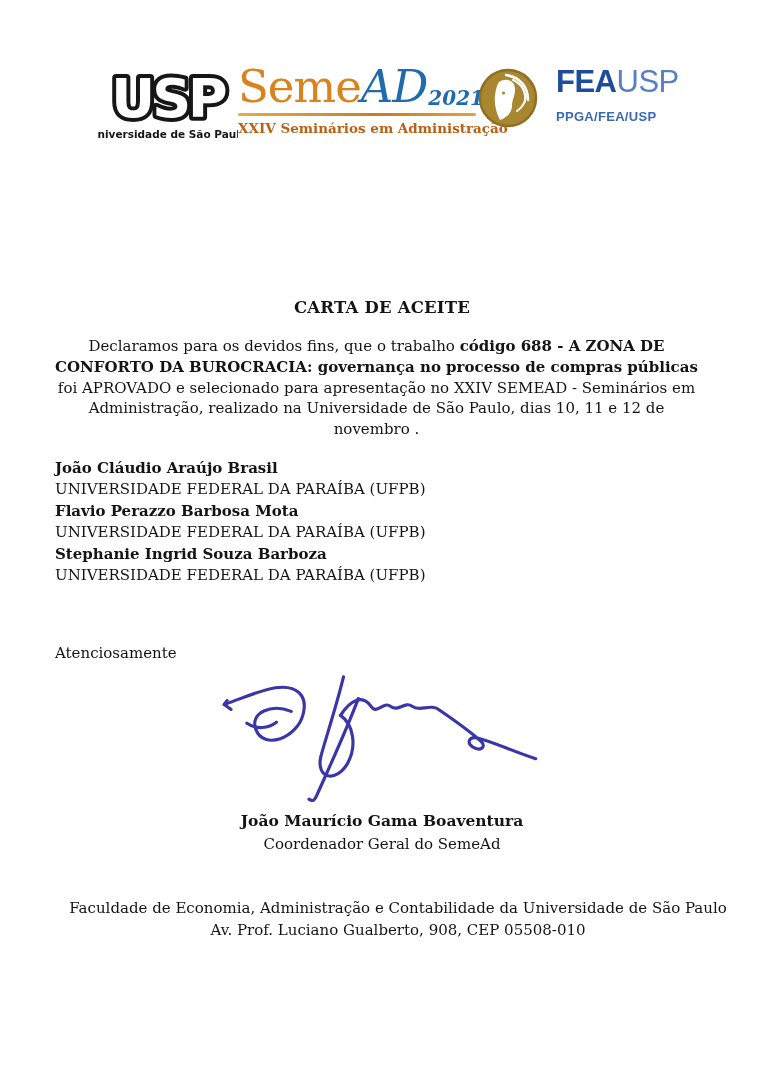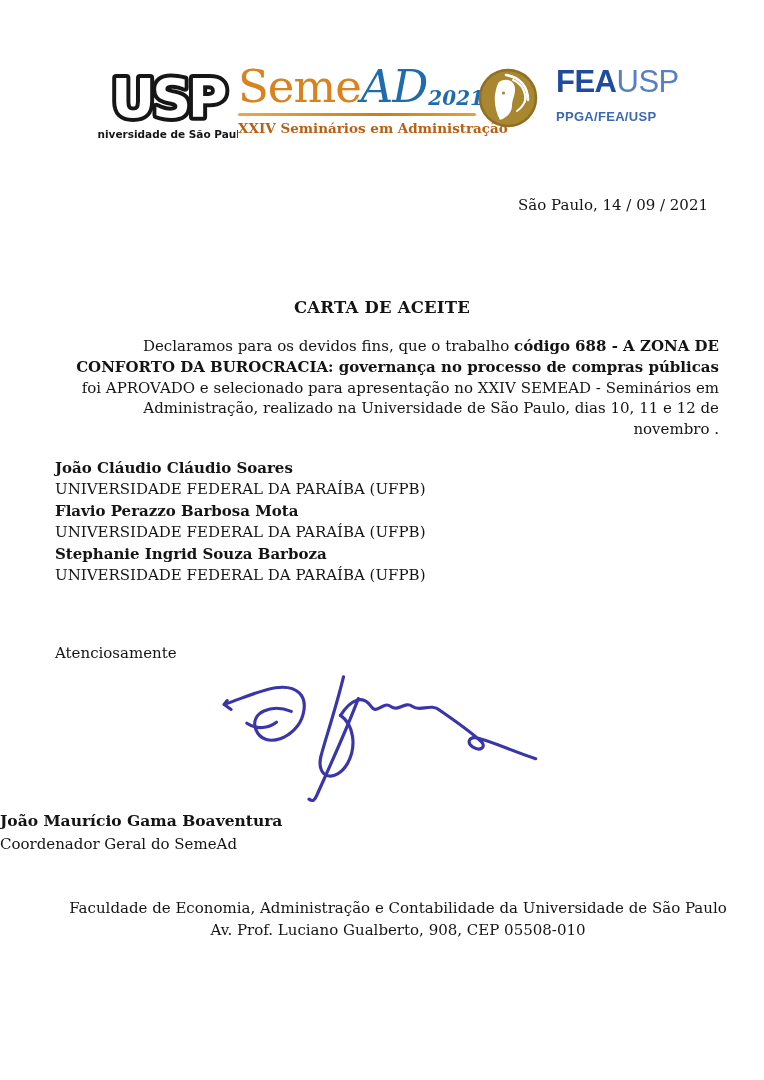--- a/index.html
+++ b/index.html
@@ -72,38 +72,38 @@
   .date-line {
     position: absolute; top: 196px; right: 56px;
     font-size: 15px;
   }
   .doc-title {
     position: absolute; top: 298px; left: 0; width: 100%;
     text-align: center; font-weight: bold; font-size: 16.5px;
     letter-spacing: 0.2px;
   }
   .paragraph {
-    position: absolute; top: 336px; left: 64px; width: 655px;
-    font-size: 15px; line-height: 20.8px; text-align: right;
+    position: absolute; top: 336px; left: 49px; width: 655px;
+    font-size: 15px; line-height: 20.8px; text-align: center;
   }
   .authors {
     position: absolute; top: 458px; left: 55px; width: 655px;
     font-size: 15px; line-height: 21.4px;
   }
   .author-name { font-weight: bold; }
   .closing {
     position: absolute; top: 644px; left: 55px;
     font-size: 15px;
   }
 
   
   .signature-svg { position: absolute; top: 670px; left: 212px; }
   .signature-block {
     position: absolute; top: 810px; left: 0; width: 100%;
-    text-align: left; font-size: 15.5px; line-height: 22.5px;
+    text-align: center; font-size: 15.5px; line-height: 22.5px;
   }
   .signer-name { font-weight: bold; }
   .signer-role { font-size: 15px; }
 
   
   .footer {
     position: absolute; top: 897px; left: 16px; width: 100%;
     text-align: center; font-size: 15px; line-height: 22px;
   }
 
@@ -151,28 +151,27 @@
         <path d="M41,45 C47,41 50,34 50,28" stroke="#ffffff" stroke-width="2" fill="none" stroke-linecap="round"></path>
         <circle cx="27.5" cy="27" r="1.6" fill="#A98630"></circle>
       </svg>
       <div class="fea-text-col">
         <div class="fea-wordmark"><span class="fea-fea">FEA</span><span class="fea-usp">USP</span></div>
         <div class="fea-subtitle">PPGA/FEA/USP</div>
       </div>
     </div>
   </div>
 
-  <div class="date-line">São Paulo, 14 / 09 / 2021</div>
 
   <div class="doc-title">CARTA DE ACEITE</div>
 
   <p class="paragraph"><span>Declaramos para os devidos fins, que o trabalho </span><b>código 688 - A ZONA DE CONFORTO DA BUROCRACIA: governança no processo de compras públicas</b><span> foi APROVADO e selecionado para apresentação no XXIV SEMEAD - Seminários em Administração, realizado na Universidade de São Paulo, dias 10, 11 e 12 de novembro .</span></p>
 
   <div class="authors">
-    <div class="author-name">João Cláudio Cláudio Soares</div>
+    <div class="author-name">João Cláudio Araújo Brasil</div>
     <div>UNIVERSIDADE FEDERAL DA PARAÍBA (UFPB)</div>
     <div class="author-name">Flavio Perazzo Barbosa Mota</div>
     <div>UNIVERSIDADE FEDERAL DA PARAÍBA (UFPB)</div>
     <div class="author-name">Stephanie Ingrid Souza Barboza</div>
     <div>UNIVERSIDADE FEDERAL DA PARAÍBA (UFPB)</div>
   </div>
 
   <div class="closing">Atenciosamente</div>
 
   <svg class="signature-svg" width="330" height="138" viewBox="0 0 330 140">

